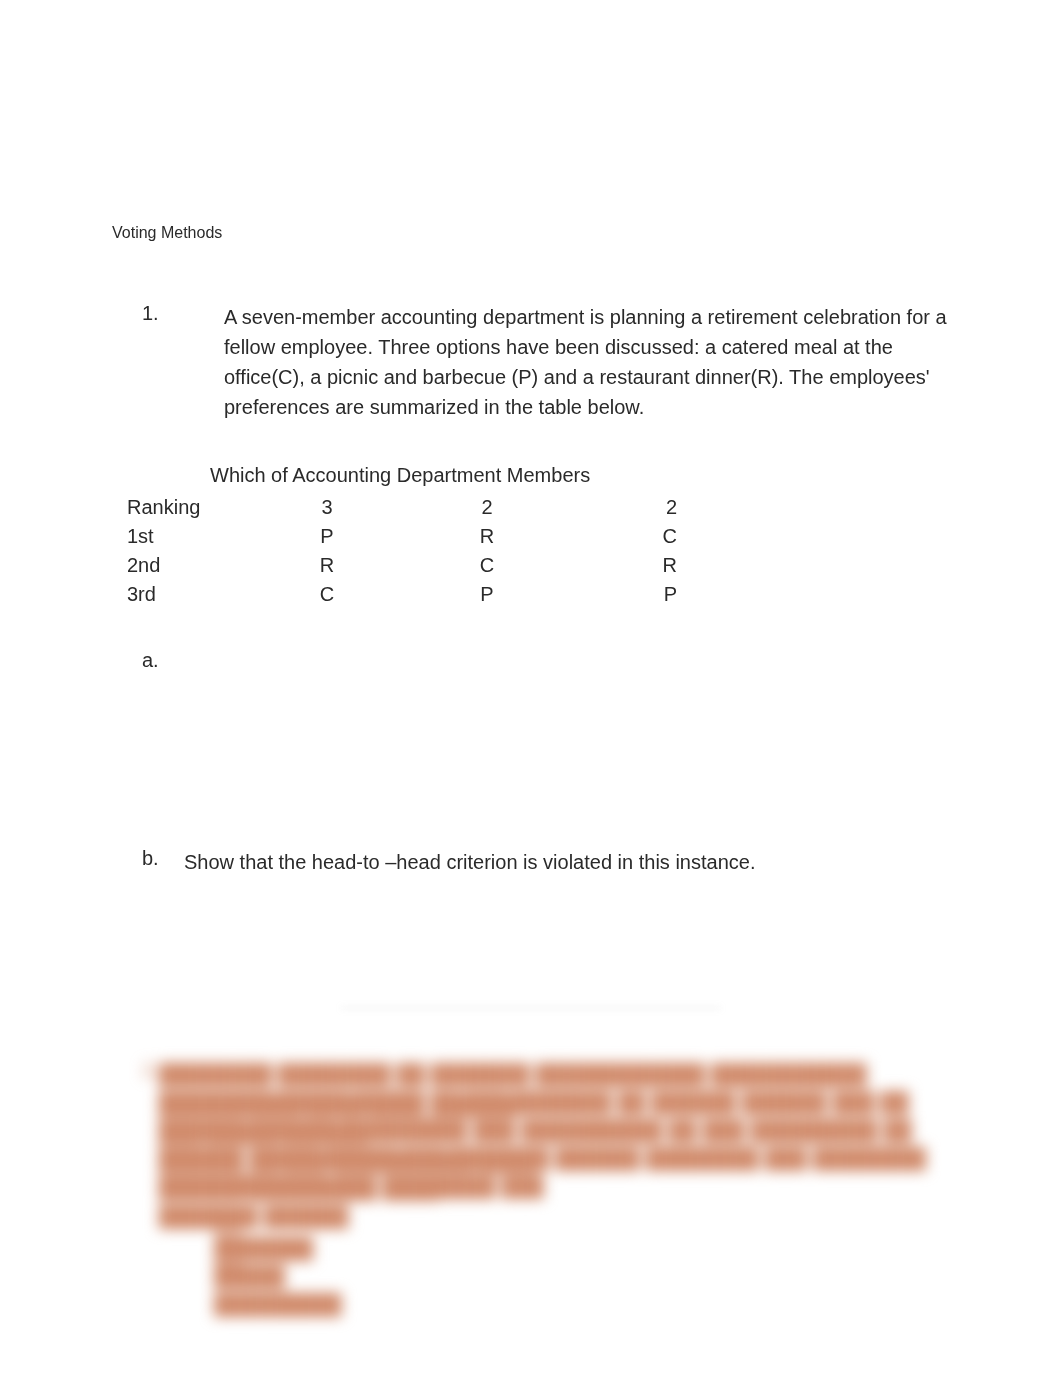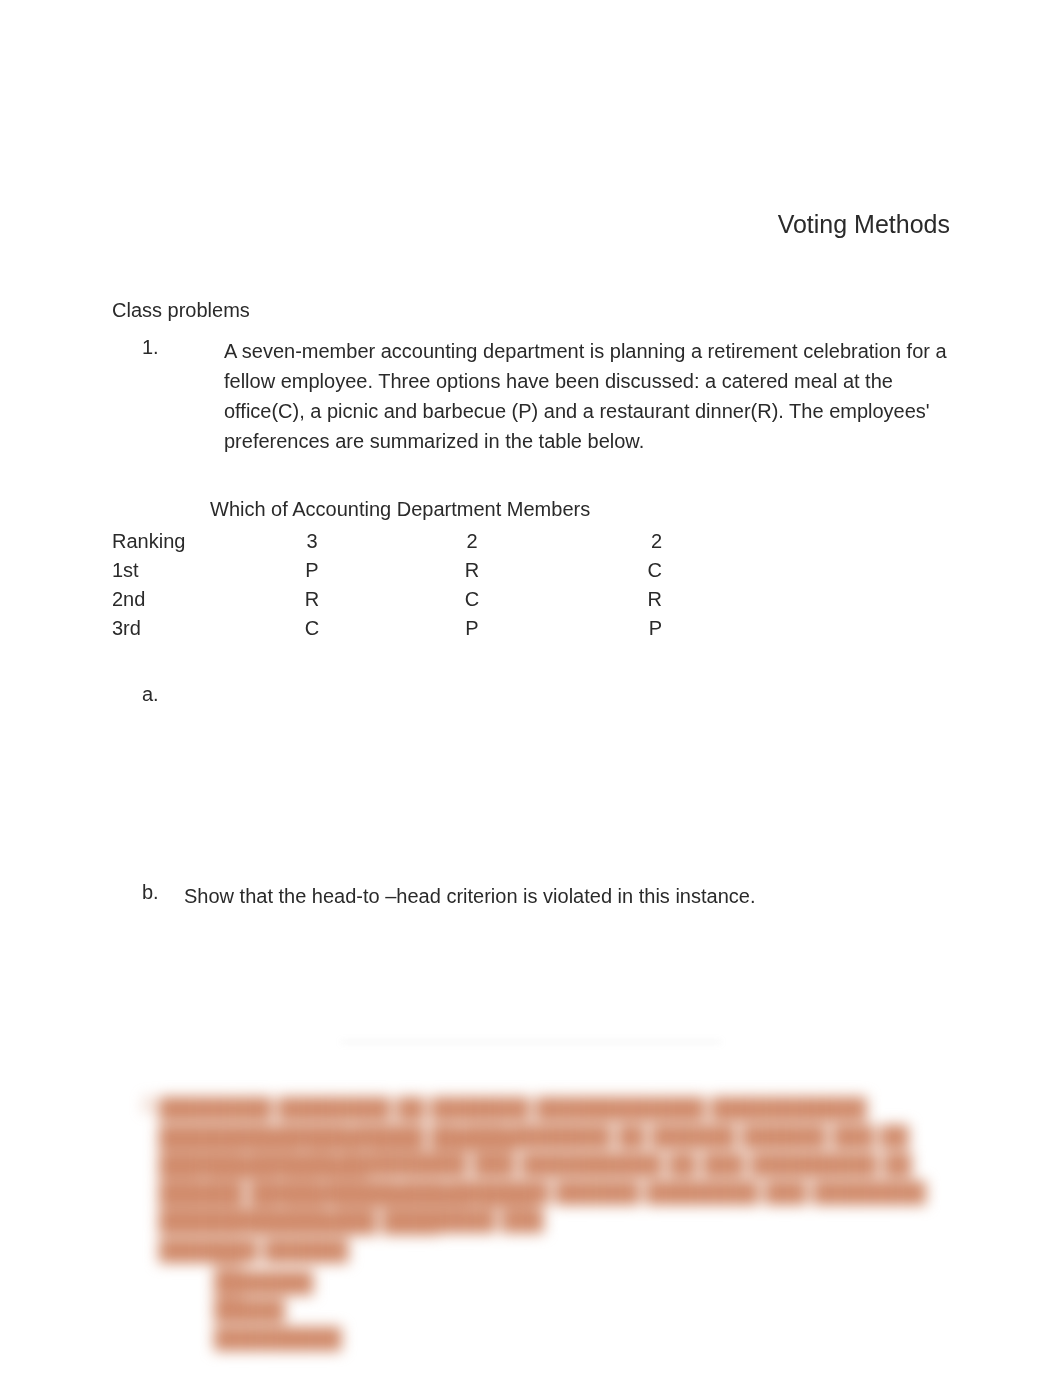--- a/index.html
+++ b/index.html
@@ -12,24 +12,25 @@
       height: 1377px;
       background: #ffffff;
       font-family: "Segoe UI", Arial, sans-serif;
       color: #2a2a2a;
       position: relative;
     }
     .page {
       padding: 210px 112px 0 112px;
     }
     .title {
-      text-align: right;
-      font-size: 25px;
+      text-align: left;
+      font-size: 16px;
       margin-bottom: 60px;
       font-weight: 400;
+      margin-top: 14px;
     }
     .section-label {
       font-size: 20px;
       margin-bottom: 14px;
       font-weight: 400;
     }
     .problem-item {
       display: flex;
       margin-left: 30px;
       margin-bottom: 14px;
@@ -49,21 +50,21 @@
       margin-left: 0;
       margin-bottom: 14px;
     }
     .table-caption {
       font-size: 20px;
       margin-left: 98px;
       margin-bottom: 6px;
     }
     .pref-table {
       border-collapse: collapse;
-      margin-left: 0;
+      margin-left: 15px;
     }
     .pref-table td {
       font-size: 20px;
       padding: 3px 0;
       vertical-align: top;
     }
     .col-rank { width: 130px; text-align: left; }
     .col-a { width: 140px; text-align: center; }
     .col-b { width: 180px; text-align: center; }
     .col-c { width: 100px; text-align: right; padding-right: 8px;}
@@ -127,21 +128,20 @@
     .hs1 { width: 90px; }
     .hs2 { width: 70px; }
     .hs3 { width: 110px; }
   </style>
 </head>
 <body>
 
 <div class="page">
   <div class="title">Voting Methods</div>
 
-  <div class="section-label">Class problems</div>
 
   <div class="problem-item">
     <div class="problem-number">1.</div>
     <div class="problem-text">A seven-member accounting department is planning a retirement celebration for a fellow employee.  Three options have been discussed: a catered meal at the office(C), a picnic and barbecue (P) and a restaurant dinner(R).  The employees' preferences are summarized in the table below.</div>
   </div>
 
   <div class="table-block">
     <div class="table-caption">Which of Accounting Department Members</div>
     <table class="pref-table">
       <tbody>

